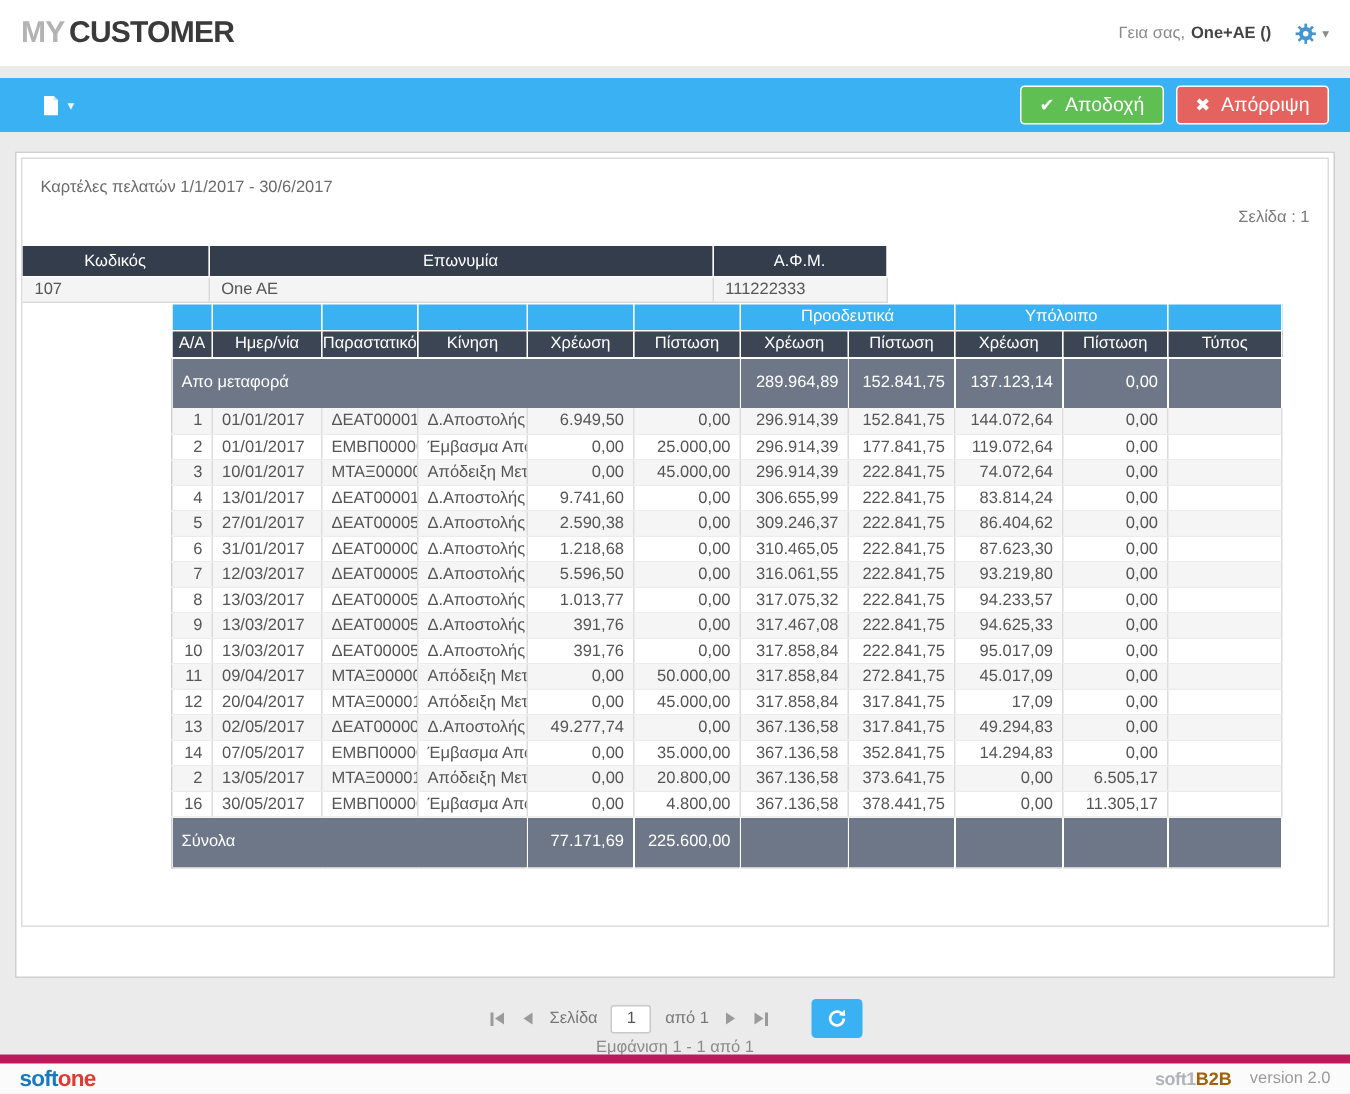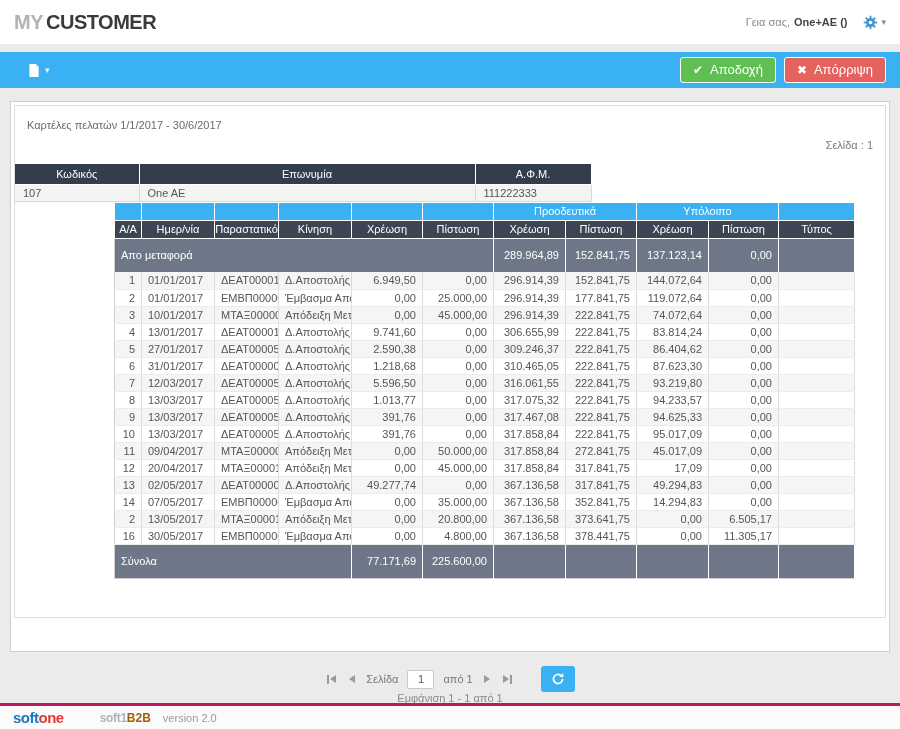--- a/index.html
+++ b/index.html
@@ -58,21 +58,21 @@
   .pager { margin:14px 12px 0; height:34px; display:flex; align-items:center; justify-content:space-between; font-size:11px; color:#777;flex-direction:column; }
   .pager-left { display:flex; align-items:center; gap:9px; }
   .pager-btn { display:flex; align-items:center; gap:1px; padding:4px 2px; cursor:pointer; }
   .tri-l { width:0; height:0; border:4.5px solid transparent; border-left:none; border-right:6px solid #9a9a9a; }
   .tri-r { width:0; height:0; border:4.5px solid transparent; border-right:none; border-left:6px solid #9a9a9a; }
   .vbar { width:2px; height:9px; background:#9a9a9a; }
   .page-input { width:27px; height:19px; border:1px solid #c9c9c9; border-radius:2px; text-align:center; font-size:11px; color:#555; background:#fff; }
   .refresh-btn { width:34px; height:26px; background:#3ab1f2; border-radius:3px; display:flex; align-items:center; justify-content:center; margin-left:18px; cursor:pointer; }
   .pager-right { color:#8a8a8a; }
   
-  .footer { position:absolute; bottom:0; left:0; right:0; height:26px; background:#fbfbfb; border-top:3px solid #be185d; display:flex; align-items:center; padding:0 13px;gap:36px; }
+  .footer { position:absolute; bottom:0; left:0; right:0; height:26px; background:#fbfbfb; border-top:6px solid #be185d; display:flex; align-items:center; justify-content:space-between; padding:0 13px;gap:36px; }
   .brand { font-size:15px; font-weight:bold; letter-spacing:-0.5px; cursor:default; }
   .brand .soft { color:#1879bd; }
   .brand .one { color:#e03a34; }
   .version-area { display:flex; align-items:center; gap:12px; font-size:11px; color:#9b9b9b; }
   .soft1 { color:#b0b4b8; font-weight:bold; font-size:12px; letter-spacing:-0.3px; }
   .b2b { color:#a16207; font-weight:bold; font-size:12px; }
 </style>
 </head>
 <body>
 

